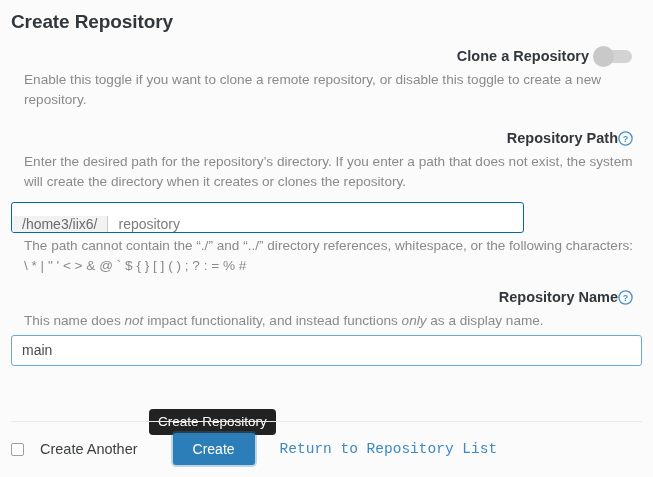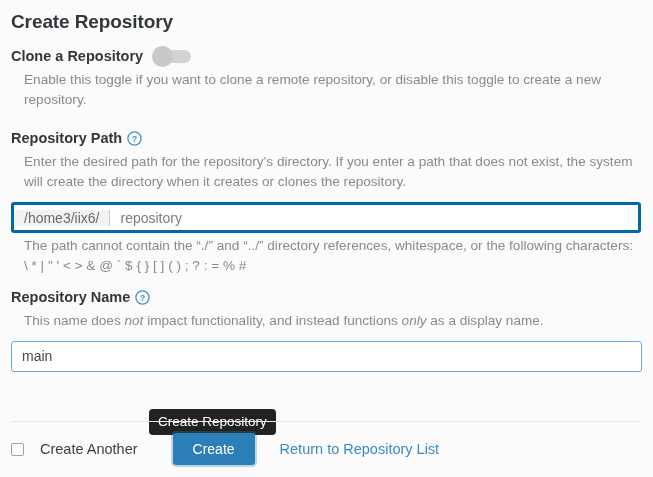--- a/index.html
+++ b/index.html
@@ -30,22 +30,22 @@
     letter-spacing: -0.1px;
     margin: 1px 0 14px 0;
     line-height: 22px;
   }
   .field-block {
     margin-bottom: 0;
   }
   .label-row {
     display: flex;
     align-items: center;
-    gap: 5px;
     margin-bottom: 5px;
+    justify-content: flex-end;
   }
   .label-text {
     font-size: 14.5px;
     font-weight: bold;
     color: #32373c;
     line-height: 18px;
   }
   .help-icon {
     display: inline-flex;
     align-items: center;
@@ -91,25 +91,25 @@
     color: #8a8a8a;
     line-height: 19.5px;
     margin: 3px 0 0 13px;
     max-width: 625px;
   }
   .help-text.tight { max-width: 632px; }
 
   
   .input-group {
     display: flex;
-    align-items: center;
-    width: 630px;
+    align-items: flex-end;
+    width: 513px;
     height: 31px;
     margin-top: 11px;
-    border: 3px solid #0369a1;
+    border: 1px solid #0369a1;
     border-radius: 3px;
     background: #fff;
     box-sizing: border-box;
   }
   .input-prefix {
     display: flex;
     align-items: center;
     padding: 0 10px;
     background: #f2f2f2;
     border-right: 1px solid #c9c9c9;
@@ -128,21 +128,21 @@
     font-size: 14px;
     color: #4c1d95;
   }
   .input-main::placeholder { color: #7d7d7d; opacity: 1; }
 
   .text-input {
     display: block;
     width: 631px;
     height: 31px;
     box-sizing: border-box;
-    margin-top: 10px;
+    margin-top: 4px;
     padding: 0 10px;
     border: 1px solid #6aa9de;
     border-radius: 3px;
     background: #fff;
     outline: none;
     font-family: "Liberation Sans", sans-serif;
     font-size: 14px;
     color: #4a4a4a;
   }
   .text-input::placeholder { color: #7d7d7d; opacity: 1; }
@@ -196,20 +196,21 @@
     line-height: 16px;
     cursor: pointer;
     box-shadow: 0 0 0 2px rgba(44,126,184,0.30);
   }
   .link {
     margin-left: 25px;
     color: #3b89c5;
     font-size: 14.5px;
     text-decoration: none;
     cursor: pointer;
+    font-family: Liberation Mono, monospace;
   }
 
   
   .tooltip {
     position: absolute;
     left: 149px;
     top: 409px;
     background: #222222;
     color: #ffffff;
     font-size: 13.5px;

